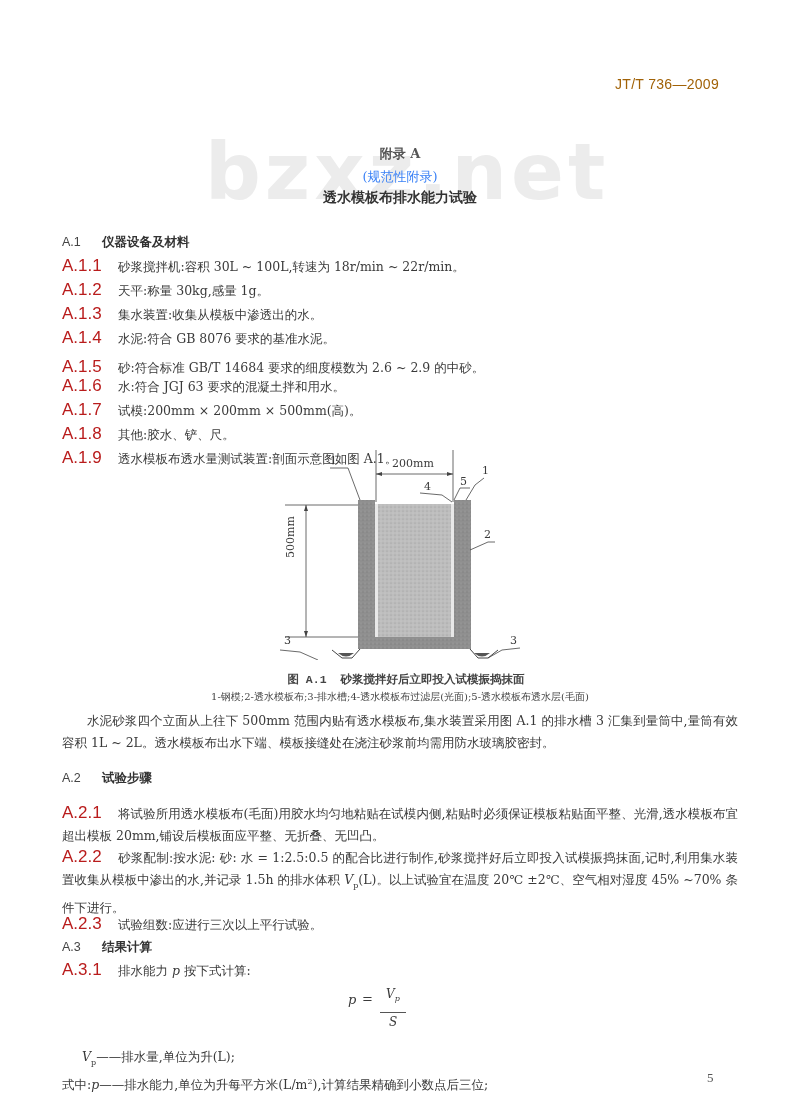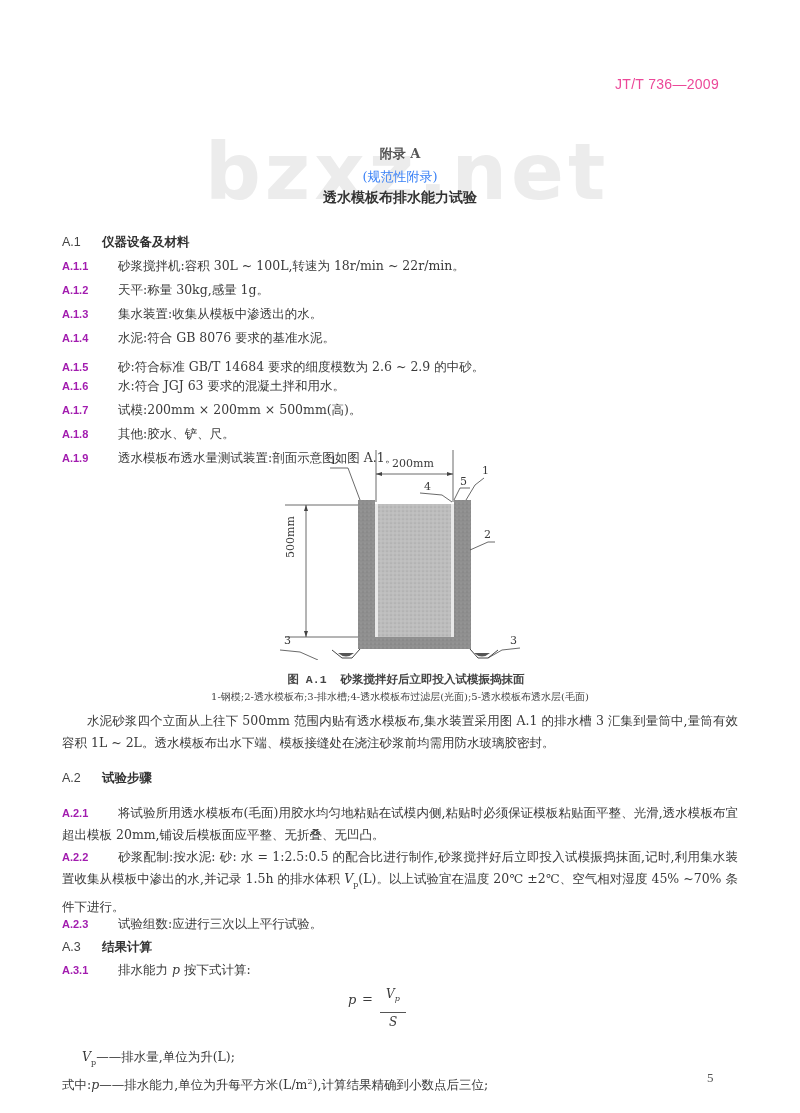--- a/index.html
+++ b/index.html
@@ -3,34 +3,34 @@
 <meta charset="utf-8">
 <style>
   html, body { margin: 0; padding: 0; }
   body {
     width: 800px; height: 1113px; background: #ffffff; position: relative; overflow: hidden;
     font-family: "DejaVu Serif", "Liberation Serif", serif; color: #3a3a3a;
   }
   .abs { position: absolute; }
   .header-code {
     left: 615px; top: 76px; font-family: "Liberation Sans", "DejaVu Sans", sans-serif;
-    font-size: 14px; color: #ec4899; letter-spacing: 0.3px;
+    font-size: 14px; color: #a16207; letter-spacing: 0.3px;
   }
   .watermark {
     left: 205px; top: 133px; font-family: "DejaVu Sans", "Liberation Sans", sans-serif;
     font-weight: bold; font-size: 78px; color: #ececec; letter-spacing: 4px; line-height: 1;
     z-index: 0; user-select: none;
   }
   .center { left: 0; width: 800px; text-align: center; z-index: 1; }
   .appendix-label { top: 145px; font-size: 13px; color: #555; font-weight: bold; }
   .appendix-type { top: 168px; font-size: 13px; color: #3b82f6; }
   .appendix-title { top: 189px; font-size: 14px; color: #333; font-weight: bold; font-family: "DejaVu Sans", sans-serif; }
 
   .line { left: 62px; font-size: 12.5px; line-height: 20px; white-space: nowrap; z-index: 1; }
-  .num { display: inline-block; width: 56px; font-family: "Liberation Sans", "DejaVu Sans", sans-serif; font-weight: bold; color: #a21caf; font-size: 11px; }
+  .num { display: inline-block; width: 56px; font-family: "Liberation Sans", "DejaVu Sans", sans-serif; font-weight: normal; color: #b91c1c; font-size: 17px; }
   .sec { font-family: "DejaVu Sans", sans-serif; font-weight: bold; color: #333; }
   .secnum { display: inline-block; width: 40px; font-family: "Liberation Sans", sans-serif; font-size: 12.5px; color: #444; }
   .para { left: 62px; width: 676px; font-size: 12.5px; line-height: 22px; text-align: justify; z-index: 1; }
   .indent { text-indent: 25px; }
 
   .diagram { left: 270px; top: 450px; width: 260px; height: 210px; z-index: 1; }
   .fig-caption { top: 672px; font-size: 11.5px; font-weight: bold; color: #444; }
   .fig-caption .figno { font-family: Liberation Mono, monospace; margin-right: 14px; margin-left: 12px; }
   .fig-legend { top: 690px; font-size: 10px; color: #444; }
 

